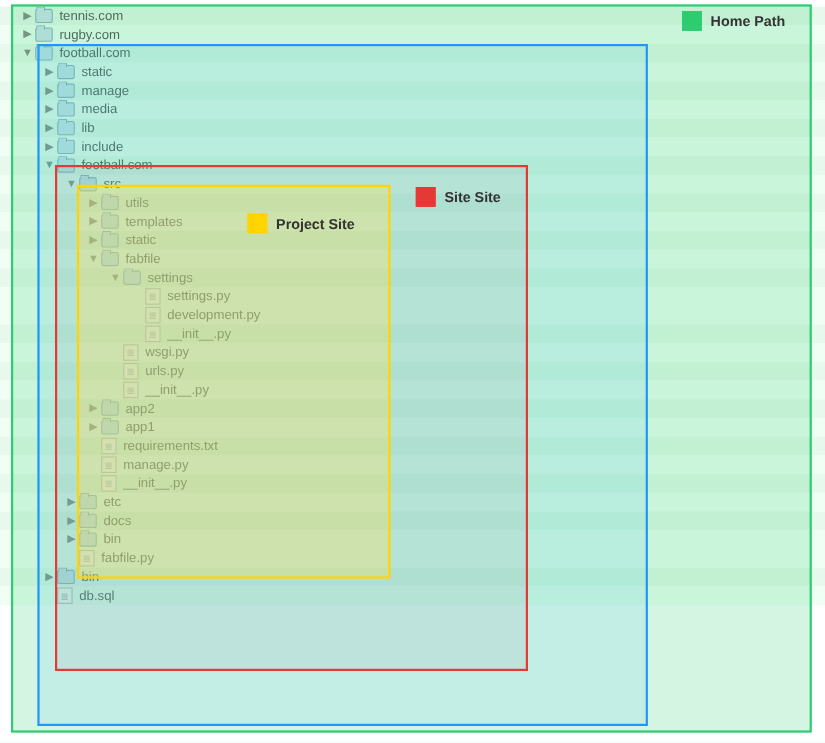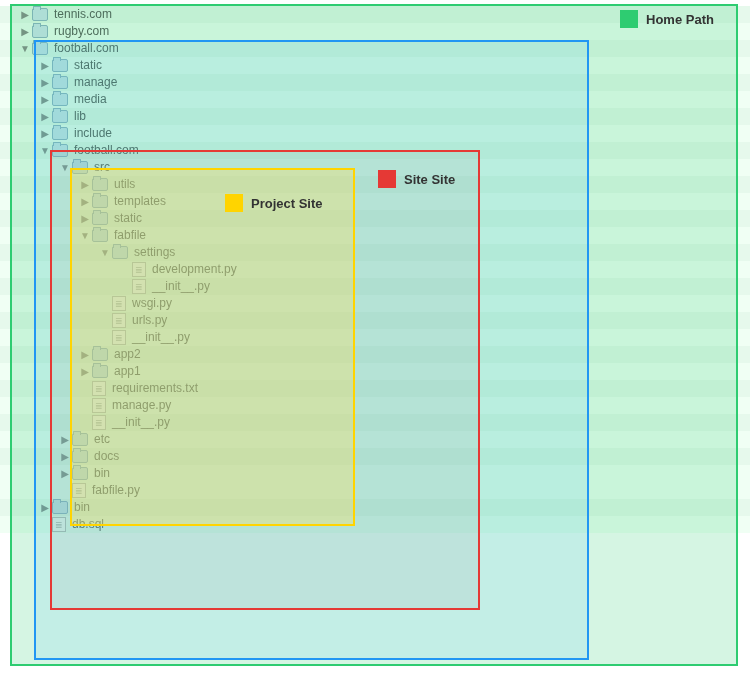--- a/index.html
+++ b/index.html
@@ -184,20 +184,26 @@
         <span class="indent" style="width: 80px;"></span>
         <span class="arrow">▼</span>
         <span class="folder"></span>
         <span class="label">fabfile</span>
       </div>
       <div class="row even">
         <span class="indent" style="width: 100px;"></span>
         <span class="arrow">▼</span>
         <span class="folder"></span>
         <span class="label">settings</span>
+      </div>
+      <div class="row odd">
+        <span class="indent" style="width: 120px;"></span>
+        <span class="arrow blank">▶</span>
+        <span class="file"></span>
+        <span class="label">settings.py</span>
       </div>
       <div class="row odd">
         <span class="indent" style="width: 120px;"></span>
         <span class="arrow blank">▶</span>
         <span class="file"></span>
         <span class="label">development.py</span>
       </div>
       <div class="row even">
         <span class="indent" style="width: 120px;"></span>
         <span class="arrow blank">▶</span>

